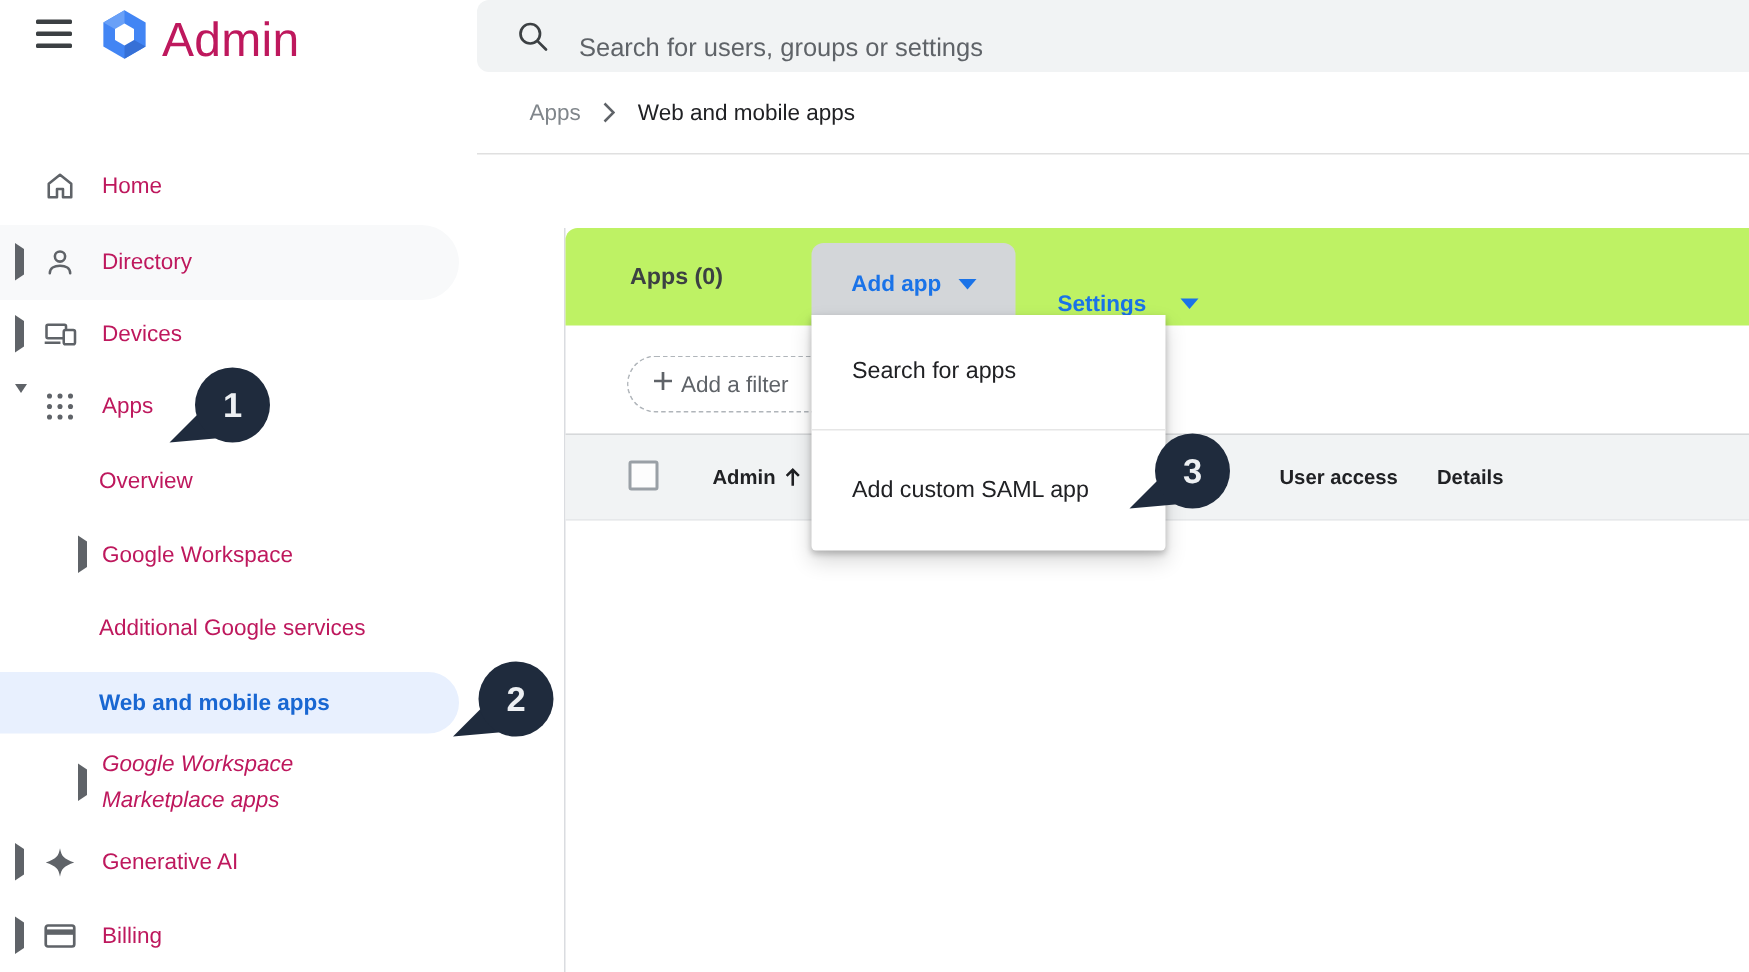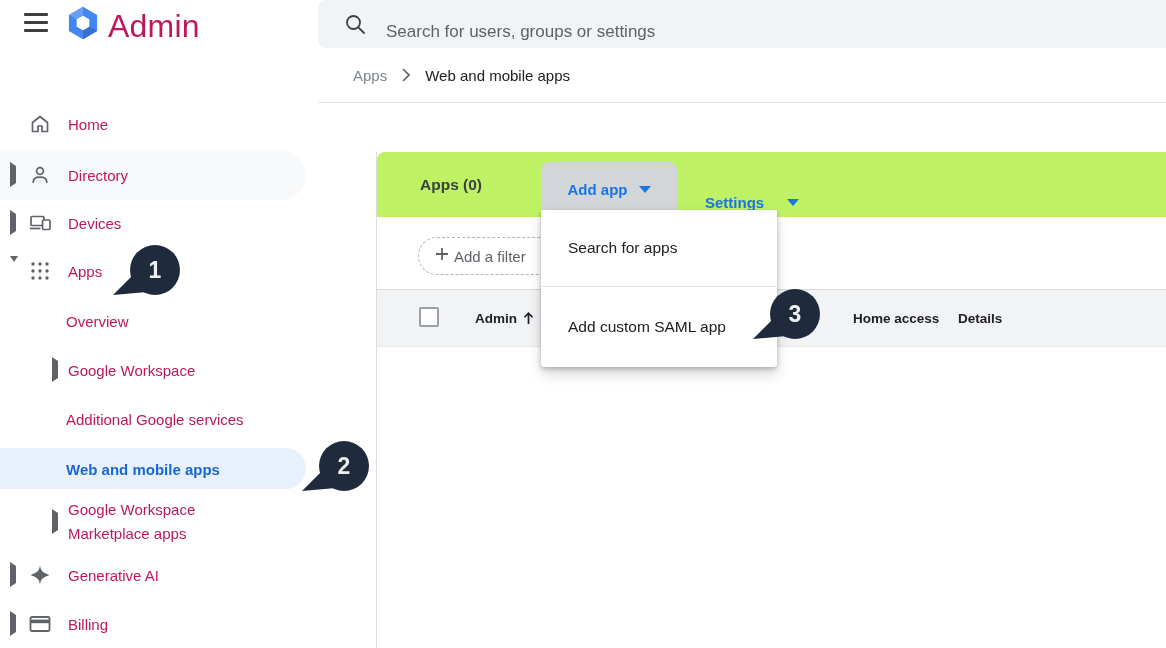--- a/index.html
+++ b/index.html
@@ -29,21 +29,21 @@
   .pill-gray { background:#f8f9fa; border-radius:0 25px 25px 0; }
   .pill-blue { background:#e8f0fe; border-radius:0 21px 21px 0; }
   .scaret { position:absolute; left:10px; top:50%; transform:translateY(-50%); }
   .scaret.sub { left:52px; }
   .caret-right { width:0; height:0; border-top:4.5px solid transparent; border-bottom:4.5px solid transparent; border-left:6.5px solid #5f6368; }
   .caret-down  { width:0; height:0; border-left:4.5px solid transparent; border-right:4.5px solid transparent; border-top:6.5px solid #5f6368; }
   .sicon { position:absolute; left:28px; top:50%; transform:translateY(-50%); width:24px; height:24px; }
   .slabel { position:absolute; left:68px; top:50%; transform:translateY(-50%); font-size:15px; color:#be185d; white-space:nowrap; }
   .slabel.sub { left:66px; }
   .slabel.selected { color:#1967d2; font-weight:bold; }
-  .slabel.wrap { white-space:normal; max-width:175px; line-height:24px; }
+  .slabel.wrap { white-space:normal; max-width:175px; line-height:24px;font-style:italic; }
   
   .main-divider { position:absolute; left:376px; top:152px; bottom:0; width:1px; background:#dadce0; }
   .toolbar { position:absolute; left:377px; top:152px; width:789px; height:65px; background:#bef264; border-radius:8px 0 0 0; }
   .toolbar-title { position:absolute; left:43px; top:50%; transform:translateY(-50%); font-size:15.5px; font-weight:bold; color:#3c4043; }
   .add-app-btn { position:absolute; left:164px; top:10px; width:136px; height:55px; background:#d3d6d9; border-radius:8px 8px 0 0;
                  display:flex; align-items:center; justify-content:center; gap:11px; cursor:pointer; }
   .settings-btn { position:absolute; left:328px; top:23px; height:55px; display:flex; align-items:center; gap:23px; cursor:pointer; }
   .blue-label { color:#1a73e8; font-size:15px; font-weight:bold; }
   .caret-down-blue { width:0; height:0; border-left:6px solid transparent; border-right:6px solid transparent; border-top:7px solid #1a73e8; }
   .filter-chip { position:absolute; left:418px; top:237px; width:162px; height:38px; border:1px dashed #b0b5ba; border-radius:20px;
@@ -225,21 +225,21 @@
   </div>
 
   <div class="table-header">
     <div class="th-checkbox"></div>
     <span class="th-label th-name">Admin</span>
     <span class="th-sort">
       <svg width="15" height="15" viewBox="0 0 14 14">
           <path d="M7 12.5 V2.5 M3.2 6.3 L7 2.5 L10.8 6.3" fill="none" stroke="#202124" stroke-width="1.6"></path>
         </svg>
     </span>
-    <span class="th-label th-user">Home access</span>
+    <span class="th-label th-user">User access</span>
     <span class="th-label th-details">Details</span>
   </div>
 
   <div class="menu">
     <div class="menu-item">
       <span>Search for apps</span>
     </div>
     <div class="menu-divider"></div>
     <div class="menu-item">
       <span>Add custom SAML app</span>

